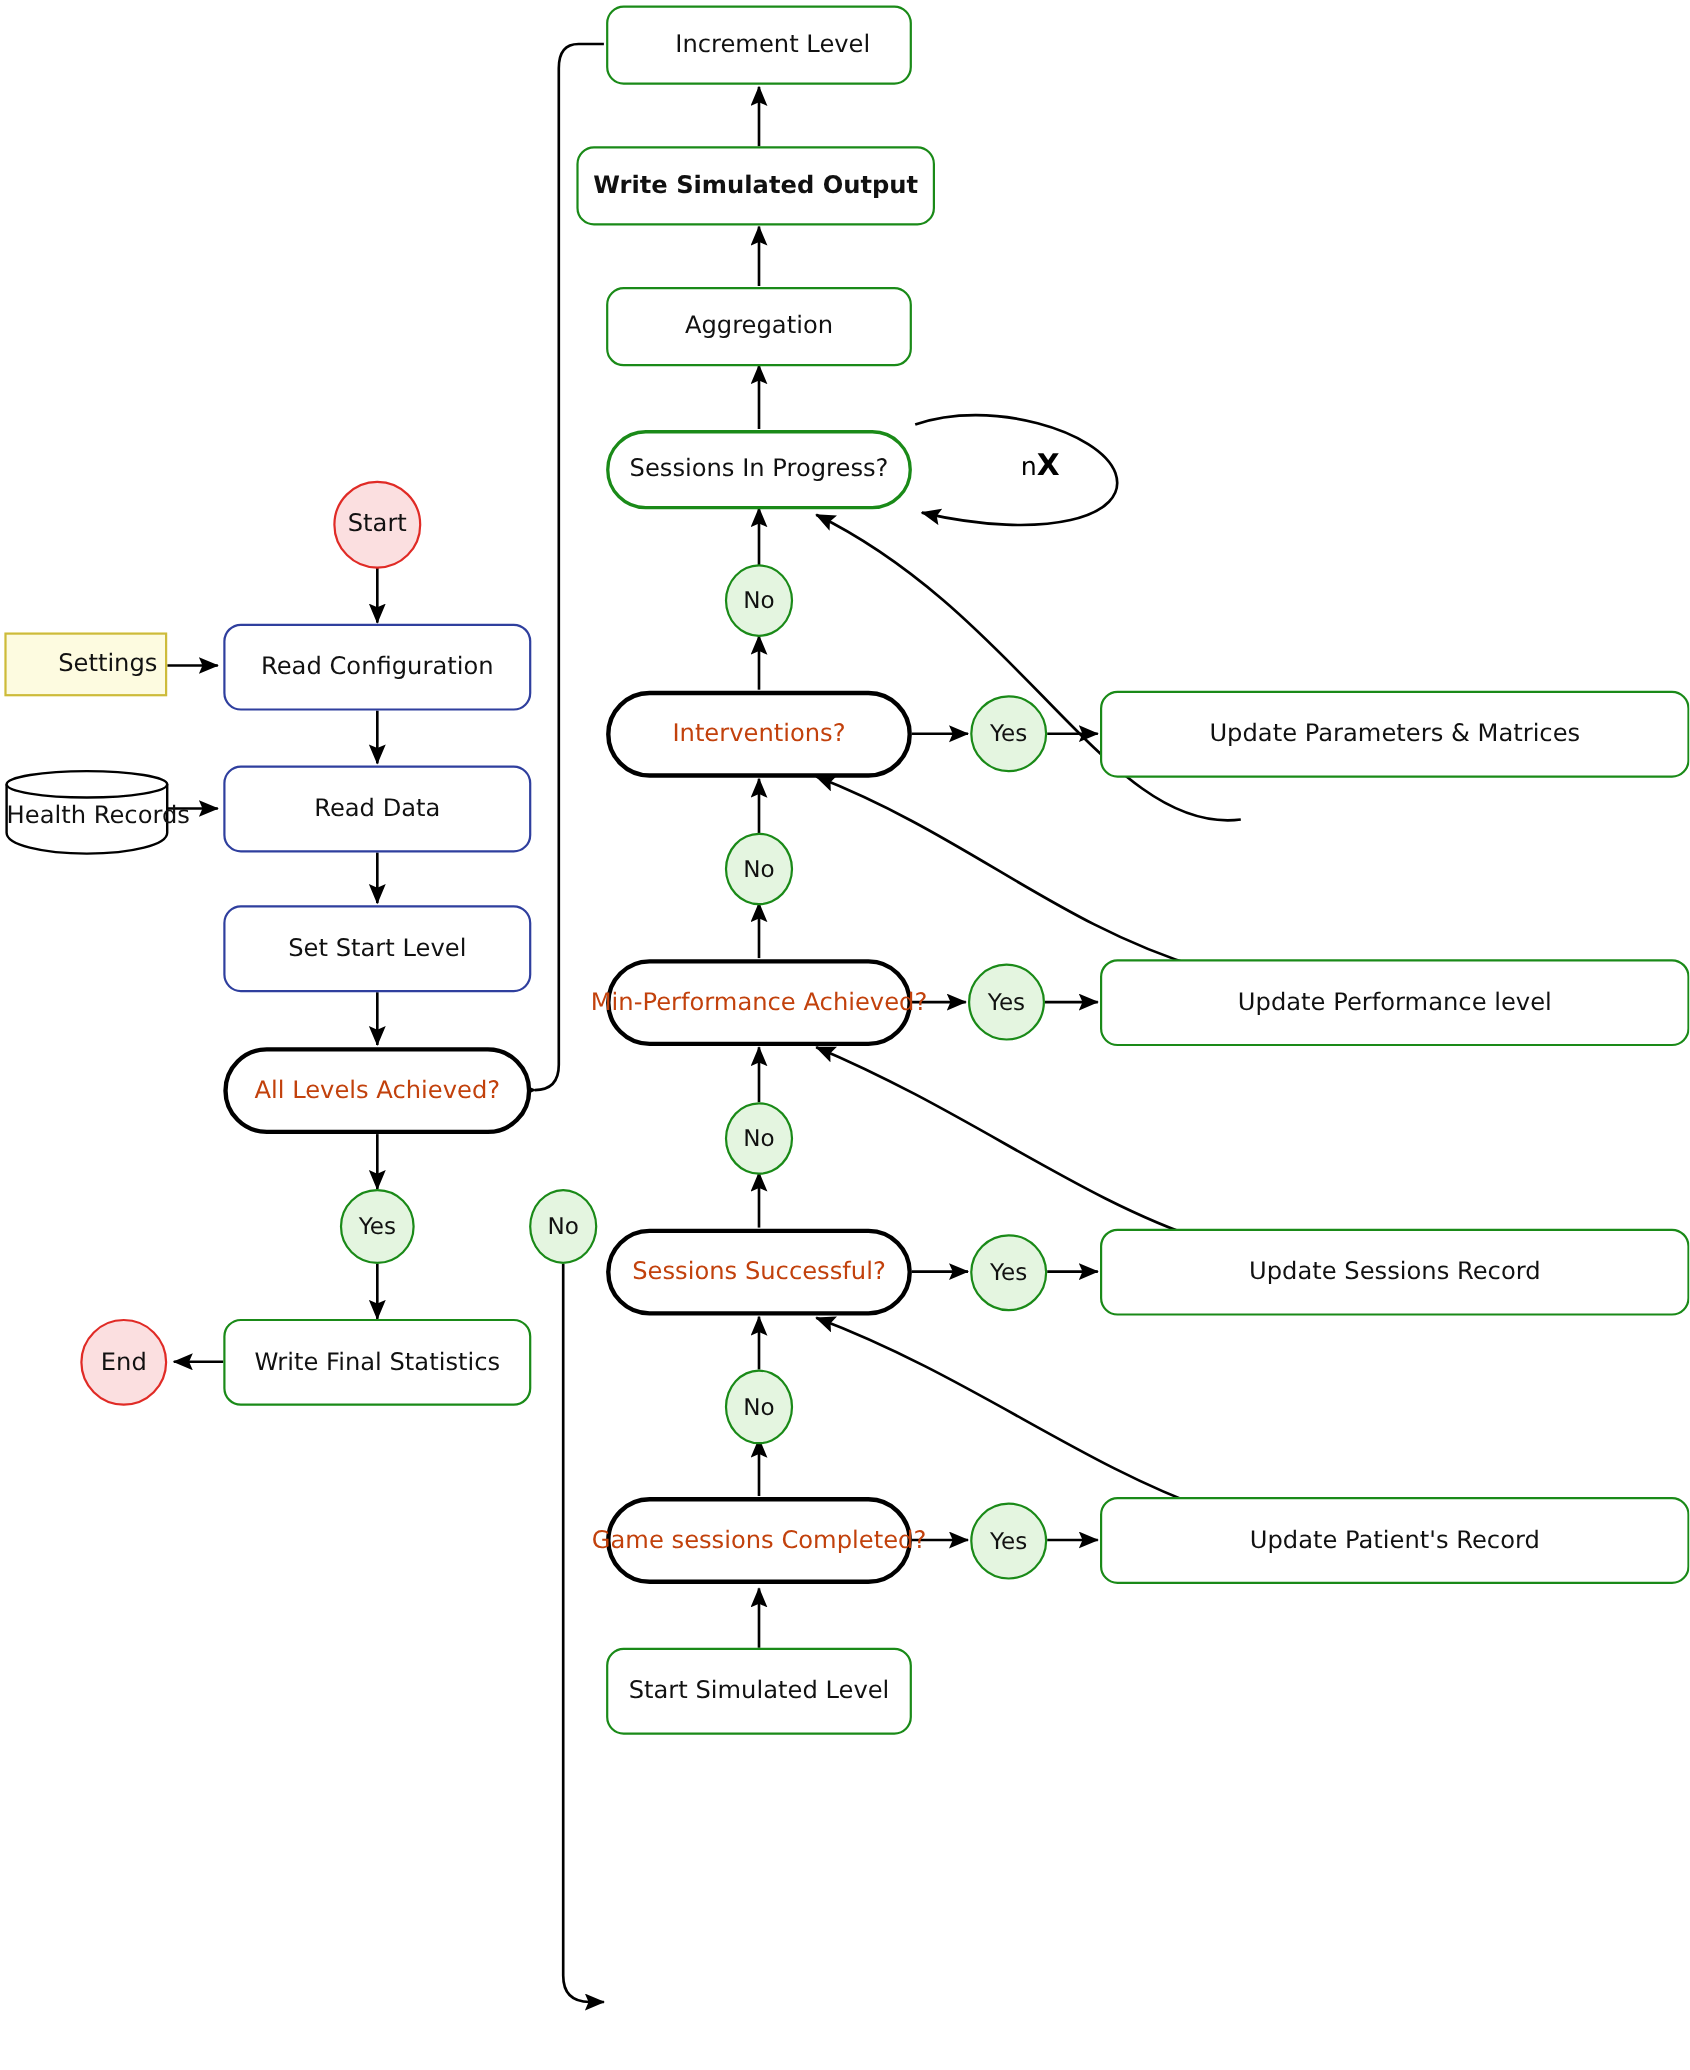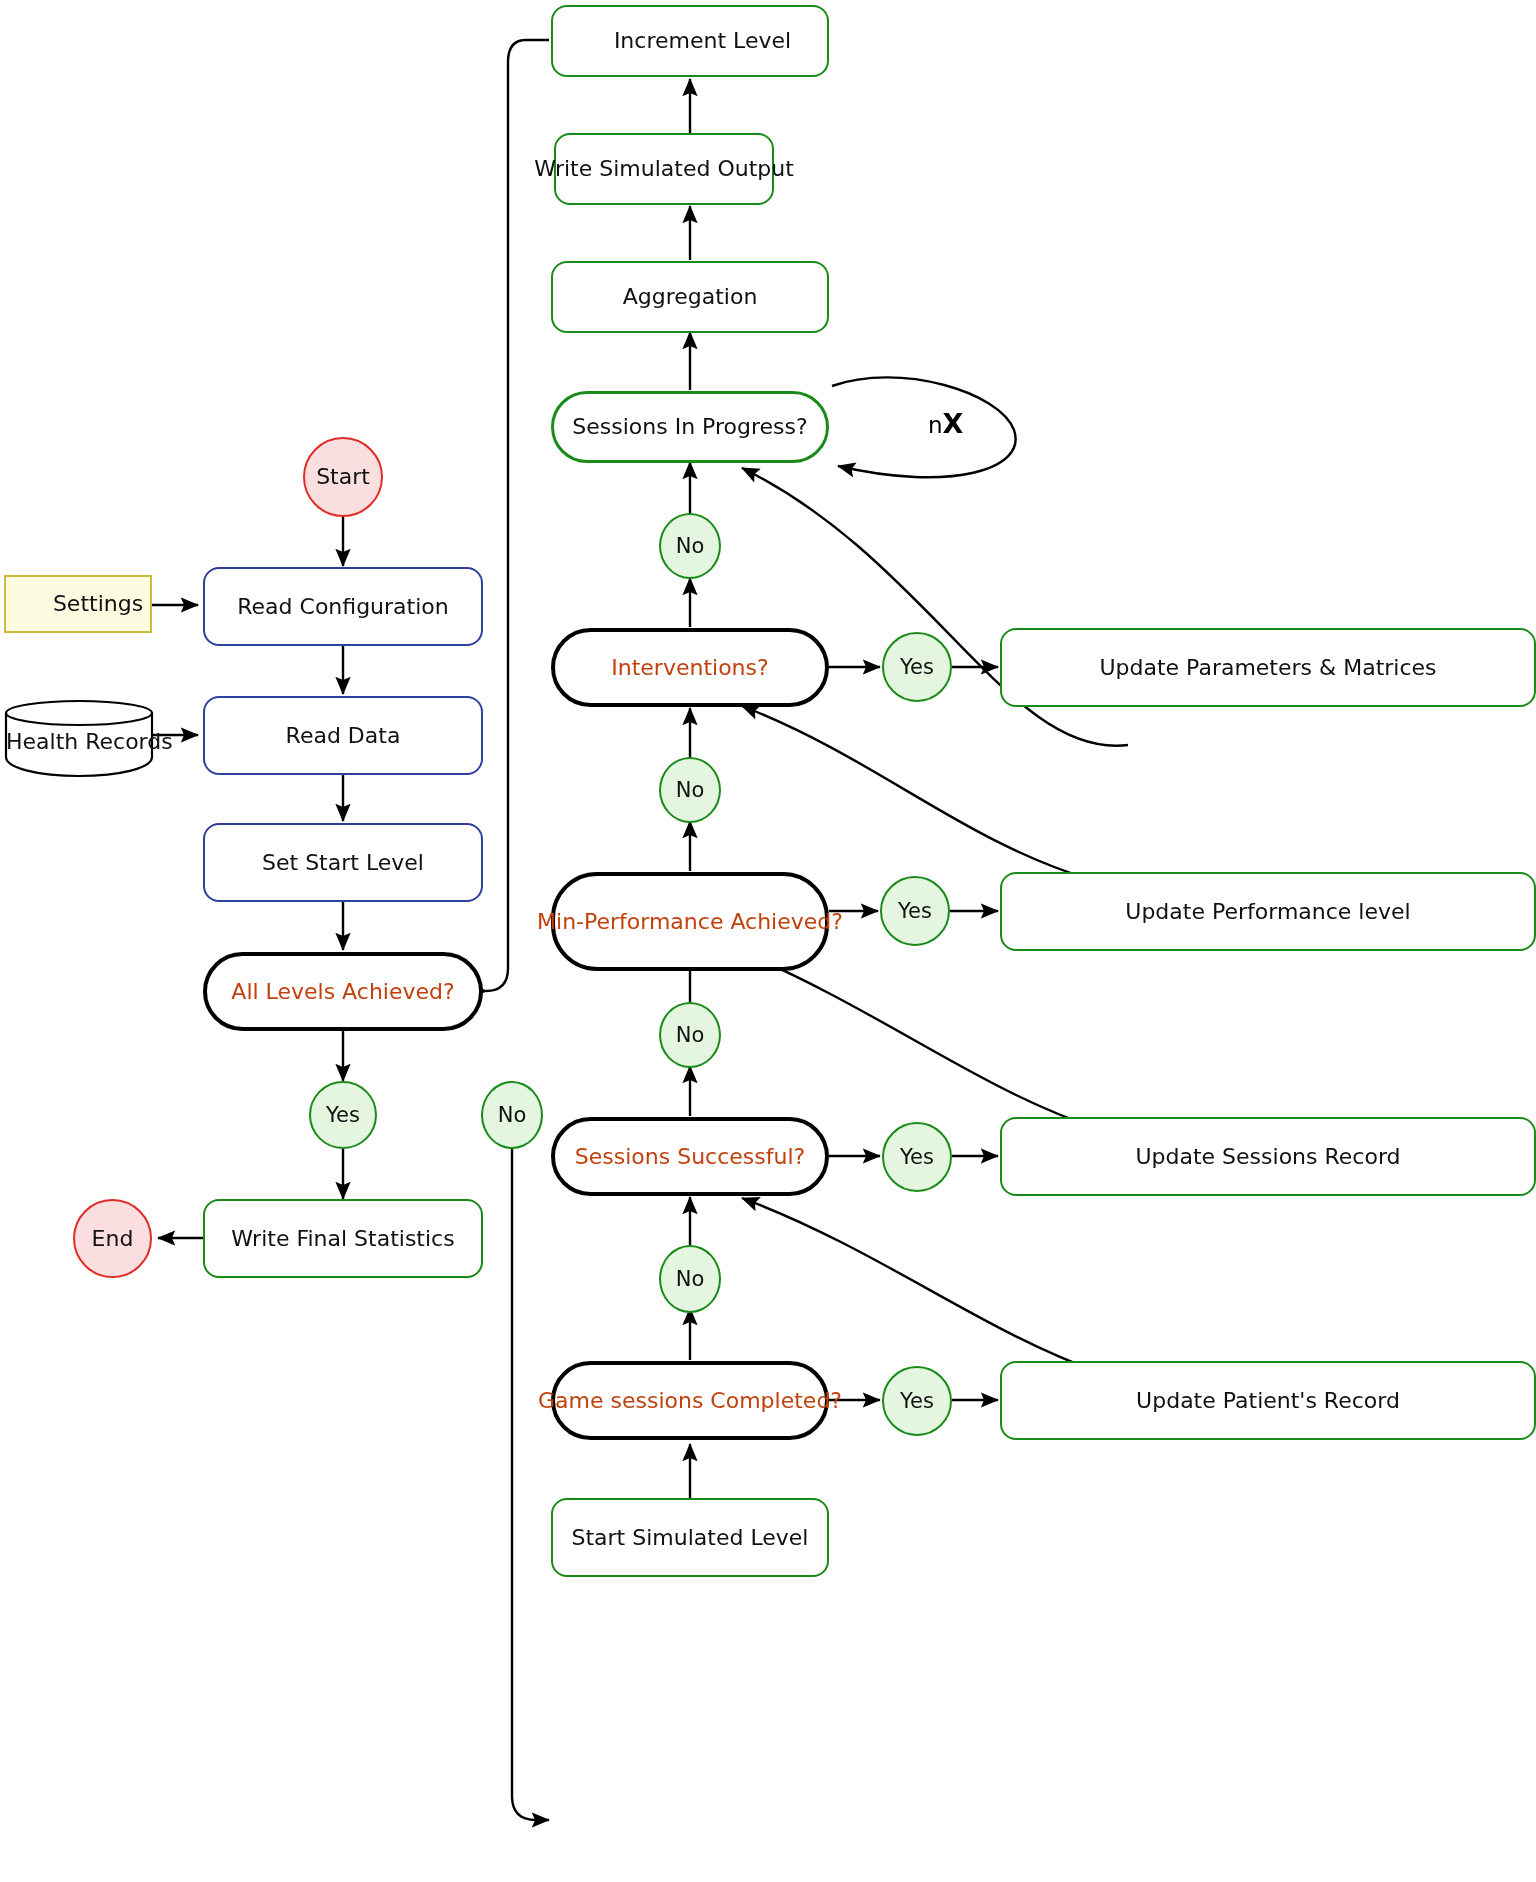--- a/index.html
+++ b/index.html
@@ -198,21 +198,21 @@
   </div>
 
   <div class="node proc-green" style="left:1000px;top:1117px;width:536px;height:79px;">
     <span class="lbl">Update Sessions Record</span>
   </div>
 
   <div class="node badge" style="left:659px;top:1002px;width:62px;height:66px;">
     <span class="lbl">No</span>
   </div>
 
-  <div class="node decision" style="left:551px;top:872px;width:278px;height:99px;">
+  <div class="node decision" style="left:551px;top:872px;width:278px;height:79px;">
     <span class="lbl">Min-Performance Achieved?</span>
   </div>
 
   <div class="node badge" style="left:880px;top:876px;width:70px;height:70px;">
     <span class="lbl">Yes</span>
   </div>
 
   <div class="node proc-green" style="left:1000px;top:872px;width:536px;height:79px;">
     <span class="lbl">Update Performance level</span>
   </div>
@@ -242,21 +242,21 @@
   </div>
 
   <div class="loop-label" style="left:928px;top:408px;">
     <span>n</span><b>X</b>
   </div>
 
   <div class="node proc-green" style="left:551px;top:261px;width:278px;height:72px;">
     <span class="lbl">Aggregation</span>
   </div>
 
-  <div class="node proc-green" style="left:554px;top:133px;width:220px;height:72px;">
+  <div class="node proc-green" style="left:524px;top:133px;width:326px;height:72px;font-weight:bold;">
     <span class="lbl">Write Simulated Output</span>
   </div>
 
   <div class="node proc-green" style="left:551px;top:5px;width:278px;height:72px;padding-left:25px;">
     <span class="lbl">Increment Level</span>
   </div>
 
 </div>
 
 </body></html>

